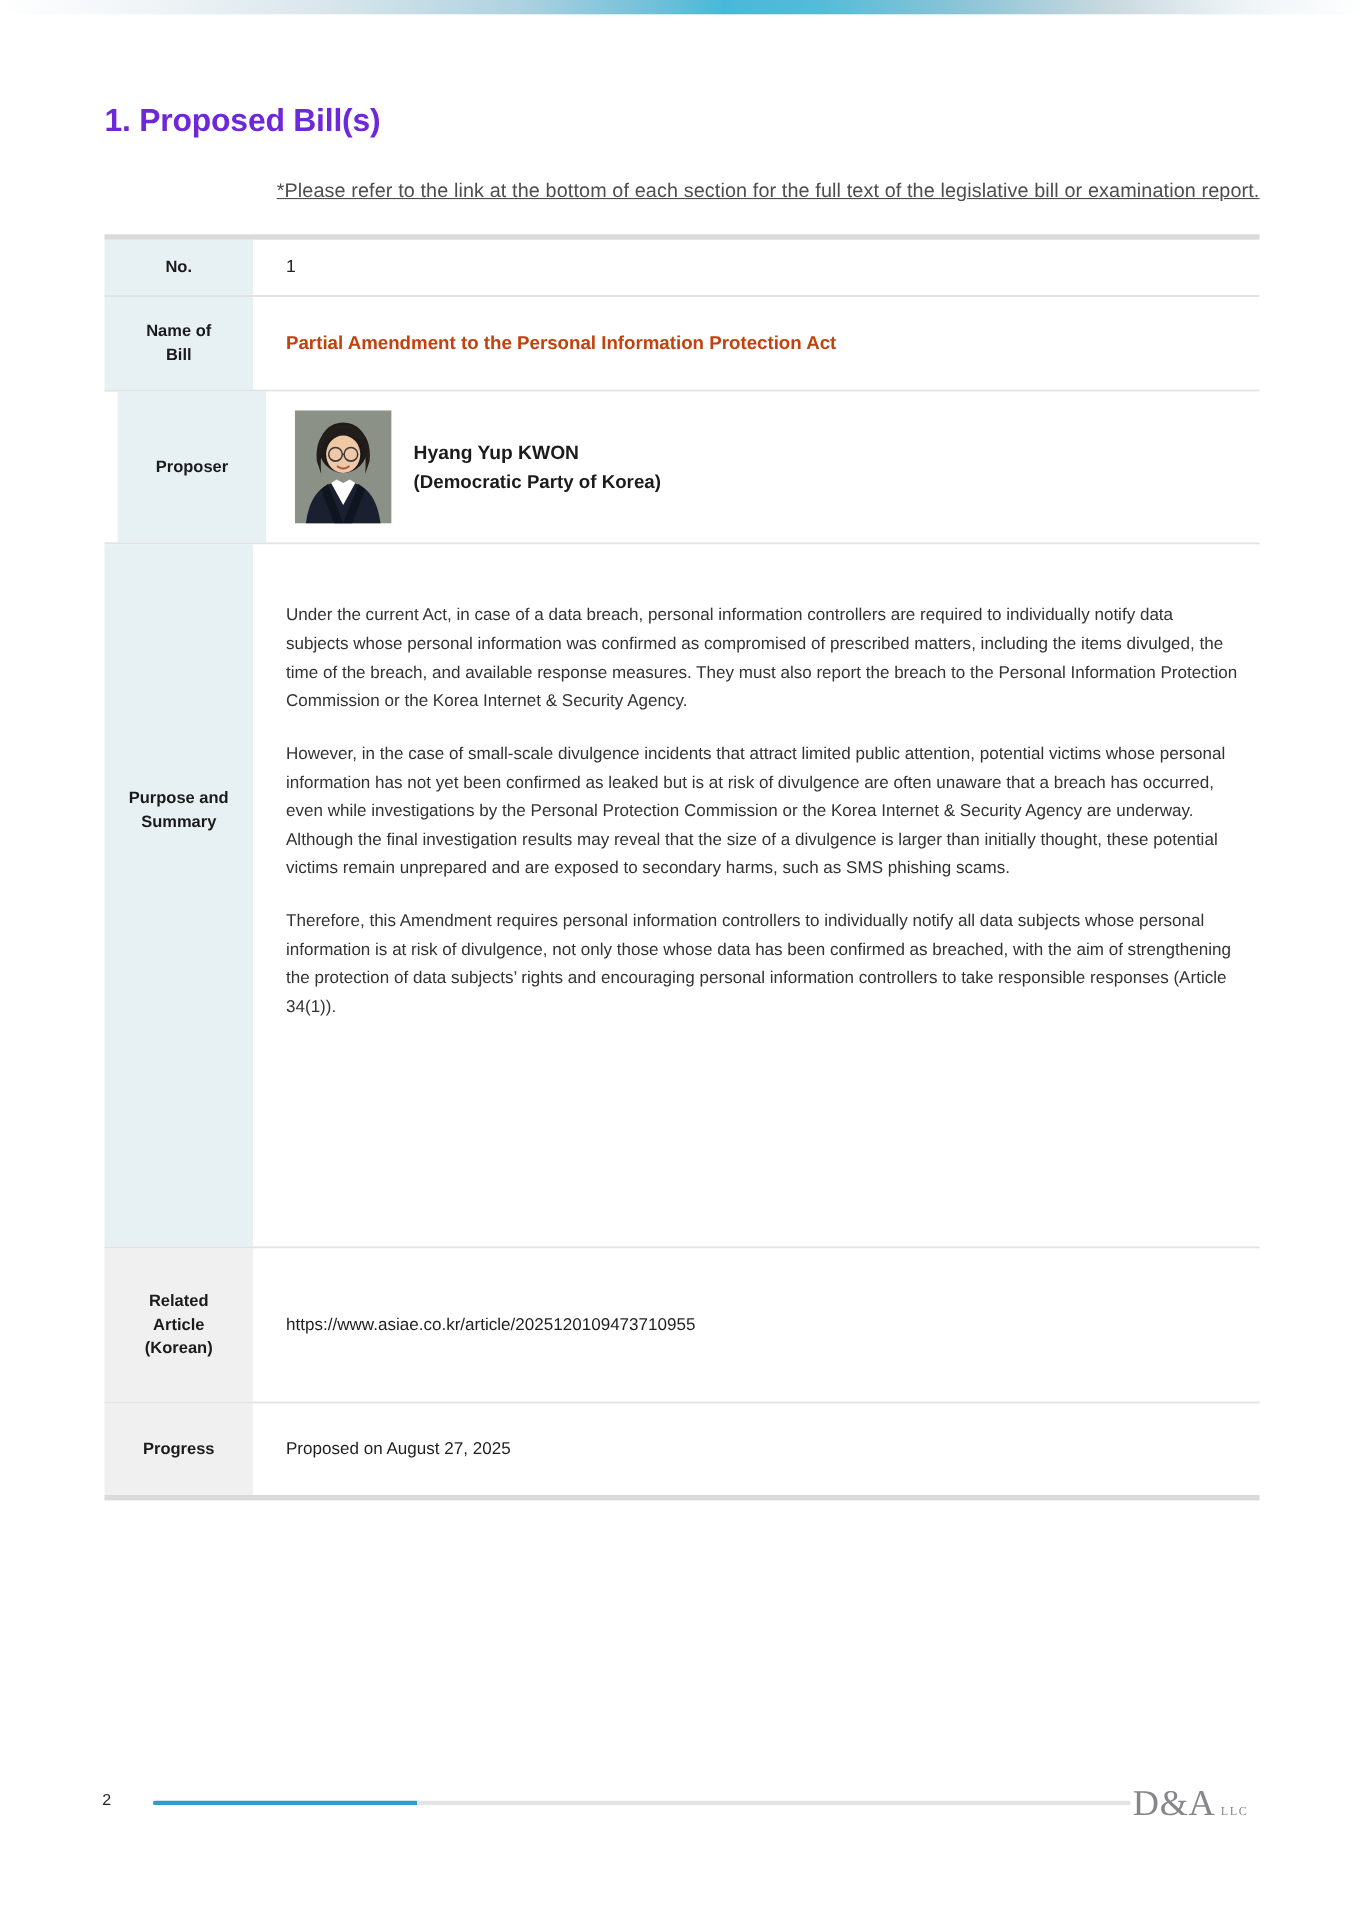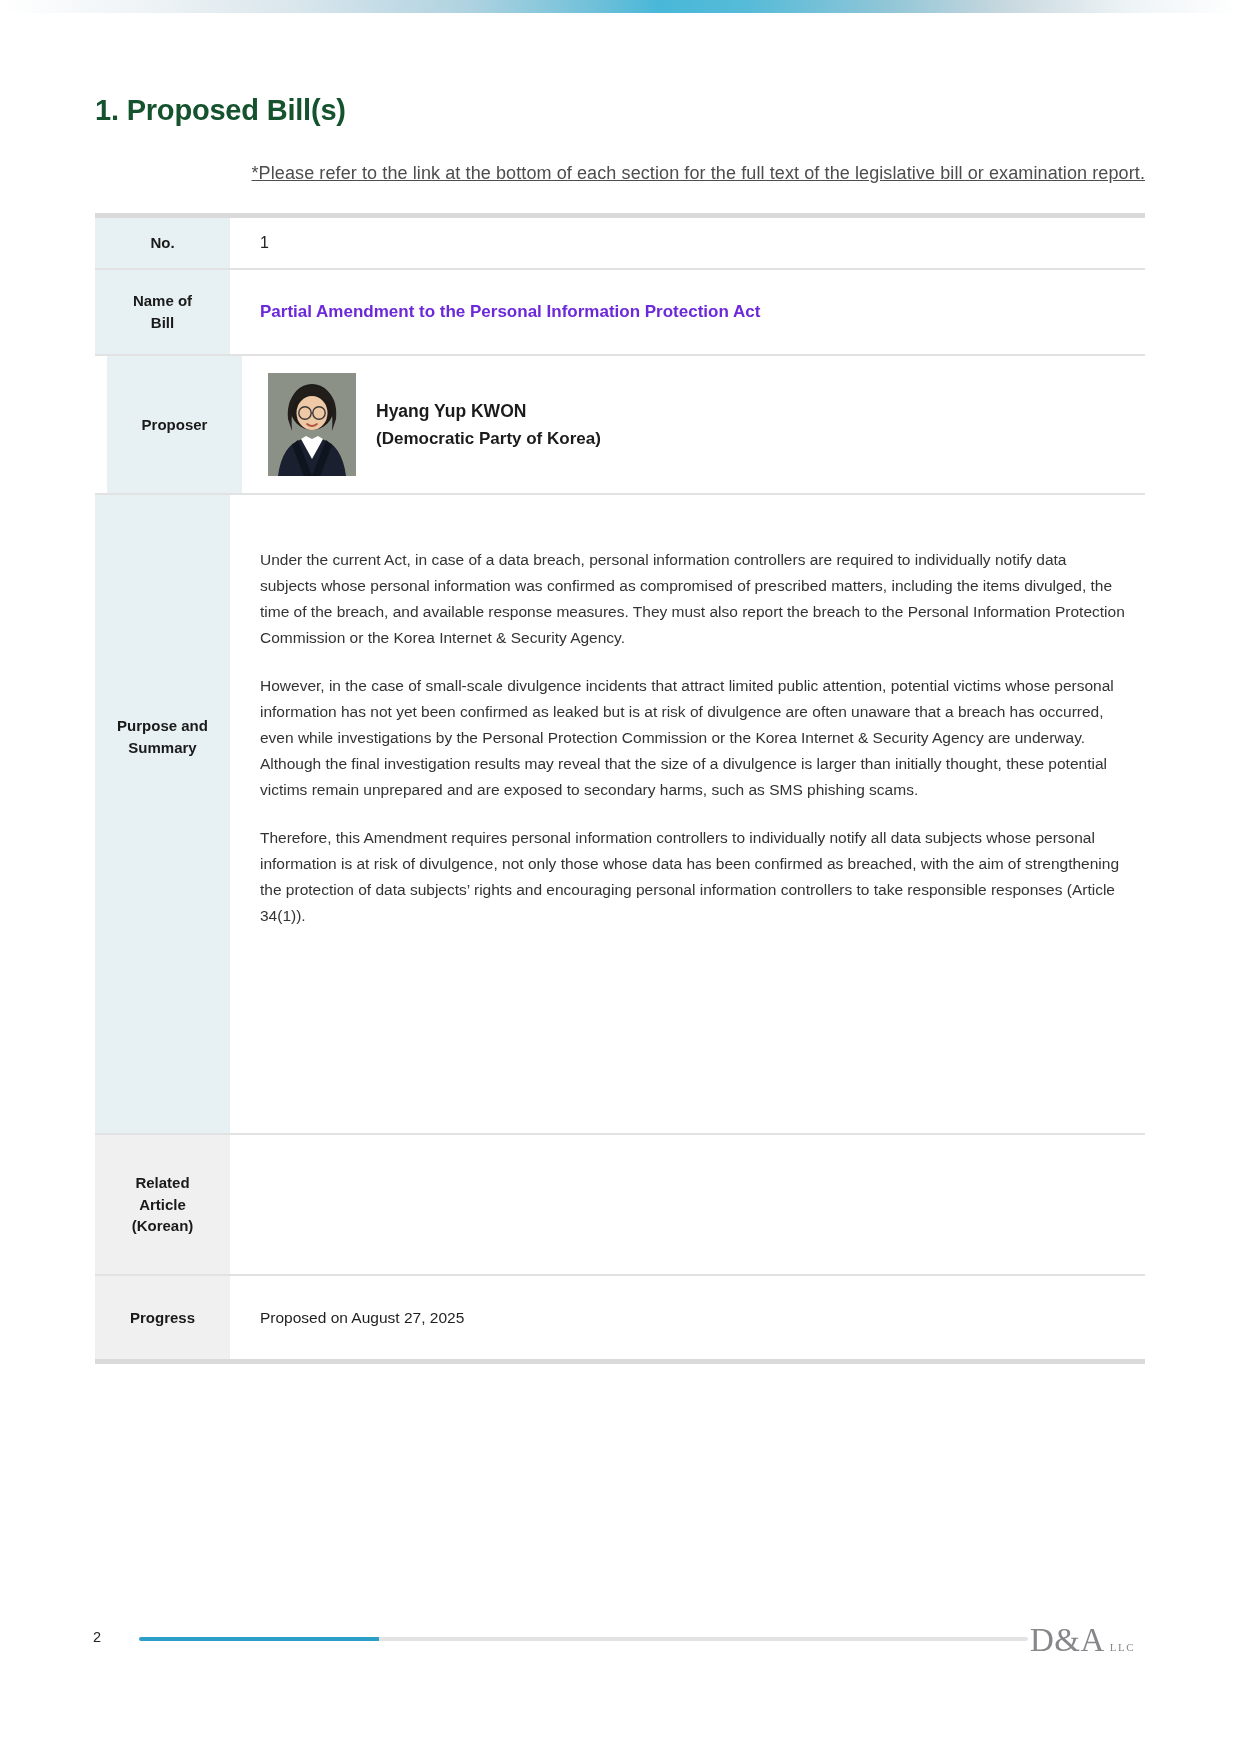--- a/index.html
+++ b/index.html
@@ -17,21 +17,21 @@
     position: absolute; top: 0; left: 0; width: 1241px; height: 13px;
     background: linear-gradient(to right,
       #ffffff 0%, #eef3f6 12%, #d9e6ec 24%, #aed2e0 38%,
       #6fc0d9 48%, #49b8d8 53%, #55bbd8 60%, #8ec5d7 71%,
       #c8d8df 81%, #eef4f6 91%, #ffffff 100%);
   }
 
   .heading {
     position: absolute; left: 95px; top: 94px;
     font-size: 29px; font-weight: 700; letter-spacing: -0.2px;
-    color: #14532d;
+    color: #6d28d9;
   }
 
   .note {
     position: absolute; right: 96px; top: 163px;
     font-size: 18px; color: #4d4d4d; letter-spacing: 0.1px; text-decoration: underline;
   }
 
   
   .bill-table {
     position: absolute; left: 95px; top: 213px; width: 1050px;
@@ -61,21 +61,21 @@
   }
 
   .row-no       { height: 50px; }
   .row-name     { height: 86px; }
   .row-proposer { height: 139px; padding-left: 12px; }
   .row-purpose  { height: 640px; }
   .row-related  { height: 141px; }
   .row-progress { height: 85px; justify-content: space-between; }
 
   .row-no .value { font-size: 16px; }
-  .row-name .value { font-size: 17px; font-weight: 700; color: #6d28d9; }
+  .row-name .value { font-size: 17px; font-weight: 700; color: #c2410c; }
 
   .row-proposer .value { gap: 20px; padding-left: 24px; }
   .photo { width: 88px; height: 103px; flex: 0 0 88px; display: block; }
   .proposer-names { display: flex; flex-direction: column; gap: 7px; }
   .proposer-name  { font-size: 17.5px; font-weight: 700; color: #1b1b1b; }
   .proposer-party { font-size: 17px; font-weight: 600; color: #1b1b1b; }
 
   .row-purpose .label { padding-bottom: 155px; }
   .row-purpose .value {
     display: block;
@@ -159,20 +159,23 @@
       <p>Under the current Act, in case of a data breach, personal information controllers are required to individually notify data subjects whose personal information was confirmed as compromised of prescribed matters, including the items divulged, the time of the breach, and available response measures. They must also report the breach to the Personal Information Protection Commission or the Korea Internet &amp; Security Agency.</p>
       <p>However, in the case of small-scale divulgence incidents that attract limited public attention, potential victims whose personal information has not yet been confirmed as leaked but is at risk of divulgence are often unaware that a breach has occurred, even while investigations by the Personal Protection Commission or the Korea Internet &amp; Security Agency are underway. Although the final investigation results may reveal that the size of a divulgence is larger than initially thought, these potential victims remain unprepared and are exposed to secondary harms, such as SMS phishing scams.</p>
       <p>Therefore, this Amendment requires personal information controllers to individually notify all data subjects whose personal information is at risk of divulgence, not only those whose data has been confirmed as breached, with the aim of strengthening the protection of data subjects’ rights and encouraging personal information controllers to take responsible responses (Article 34(1)).</p>
     </div>
   </div>
 
   <div class="row row-related">
     <div class="label gray">Related
 Article
 (Korean)</div>
+    <div class="value">
+      <span>https://www.asiae.co.kr/article/2025120109473710955</span>
+    </div>
   </div>
 
   <div class="row row-progress">
     <div class="label gray">Progress</div>
     <div class="value">Proposed on August 27, 2025</div>
   </div>
 
 </div>
 
 <div class="page-number">2</div>

